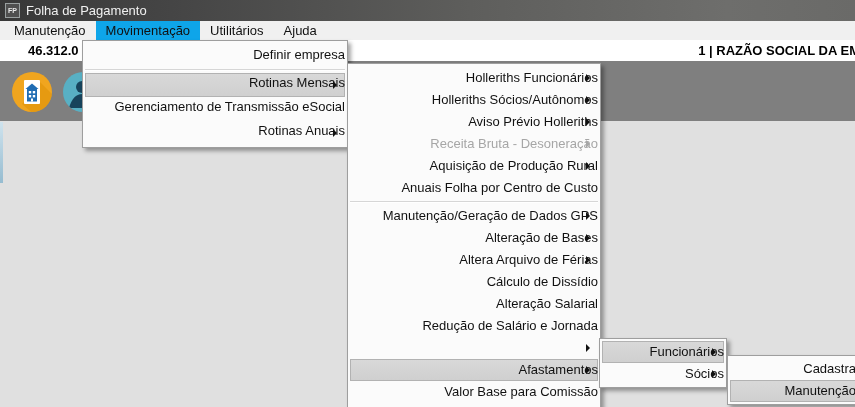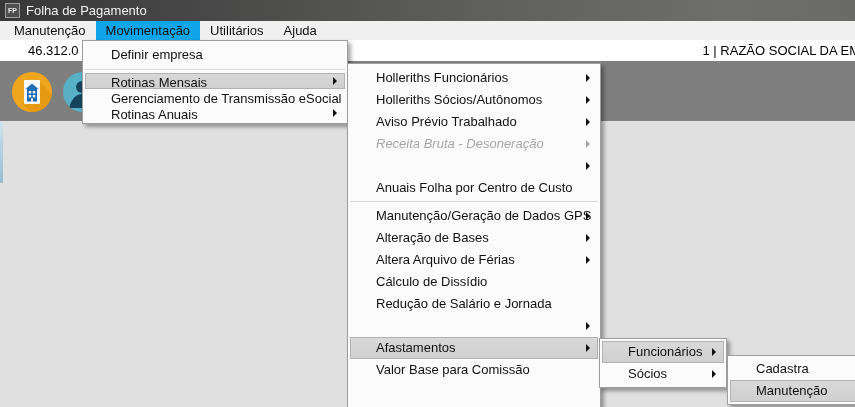--- a/index.html
+++ b/index.html
@@ -26,21 +26,21 @@
   .menubar{
     position:absolute;left:0;top:21px;width:855px;height:19px;
     background:#f0f0f0;display:flex;align-items:stretch;padding-left:4px;box-sizing:border-box;
   }
   .menubar-item{
     font-size:13px;color:#111;line-height:19px;padding:0 10px;cursor:default;white-space:nowrap;
   }
   .menubar-item.active{background:#0ea5e9;}
   
   .infobar{
-    position:absolute;left:0;top:40px;width:855px;height:21px;background:#ffffff;
+    position:absolute;left:0;top:40px;width:855px;height:21px;background:#ffffff;font-weight:bold;
   }
   .company-code{
     position:absolute;left:28px;top:0;height:21px;line-height:21px;
     font-size:13px;color:#000;white-space:nowrap;
   }
   .company-name{
     position:absolute;left:560px;top:0;width:300px;height:21px;line-height:21px;
     font-size:13px;color:#000;text-align:right;white-space:nowrap;overflow:hidden;
   }
   
@@ -57,35 +57,35 @@
     background:linear-gradient(to bottom,#cfe3ee,#96bcd0);
   }
   
   .menu{
     position:absolute;background:#fbfbfb;border:1px solid #9e9e9e;
     box-shadow:3px 3px 4px rgba(0,0,0,0.35);box-sizing:border-box;
     padding:2px 0;
   }
   .menu-item{
     position:relative;height:22px;line-height:22px;margin:0 2px;
-    padding-left:26px;font-size:13px;color:#111;white-space:nowrap;cursor:default;
+    padding-left:26px;font-size:13px;color:#111;white-space:nowrap;cursor:default;text-align:right;
   }
   .menu-item.hl{
     background:linear-gradient(#d9d9d9,#cfcfcf);
     box-shadow:inset 0 0 0 1px #b2b2b2;
   }
-  .menu-item.dis{color:#a6a6a6;font-style:italic;}
+  .menu-item.dis{color:#a6a6a6;}
   .submenu-arrow{
     position:absolute;right:8px;top:50%;margin-top:-4px;width:0;height:0;
     border-top:4px solid transparent;border-bottom:4px solid transparent;
     border-left:4px solid currentColor;
   }
   .menu-sep{height:1px;background:#d6d6d6;border-bottom:1px solid #ffffff;margin:2px 2px;}
   #menu-movimentacao{left:82px;top:40px;width:266px;z-index:5;}
-  #menu-movimentacao .menu-item{height:16px;line-height:20px;}
+  #menu-movimentacao .menu-item{height:24px;line-height:20px;}
   #menu-movimentacao .menu-item:first-child{height:24px;line-height:24px;}
   #menu-rotinas-mensais{left:347px;top:63px;width:254px;height:346px;z-index:6;padding-top:3px;}
   #menu-afastamentos{left:599px;top:338px;width:128px;z-index:7;}
   #menu-funcionarios{left:727px;top:355px;width:132px;z-index:8;}
 </style>
 </head>
 <body>
 
 <div class="titlebar">
   <div class="app-icon">FP</div>
@@ -148,29 +148,30 @@
 <div class="menu" id="menu-movimentacao">
     <div class="menu-item"><span>Definir empresa</span></div>
     <div class="menu-sep"></div>
     <div class="menu-item hl"><span>Rotinas Mensais</span><span class="submenu-arrow"></span></div>
     <div class="menu-item"><span>Gerenciamento de Transmissão eSocial</span></div>
     <div class="menu-item"><span>Rotinas Anuais</span><span class="submenu-arrow"></span></div>
   </div>
 <div class="menu" id="menu-rotinas-mensais">
     <div class="menu-item"><span>Holleriths Funcionários</span><span class="submenu-arrow"></span></div>
     <div class="menu-item"><span>Holleriths Sócios/Autônomos</span><span class="submenu-arrow"></span></div>
-    <div class="menu-item"><span>Aviso Prévio Trabalhado</span><span class="submenu-arrow"></span></div>
+    <div class="menu-item"><span>Aviso Prévio Holleriths</span><span class="submenu-arrow"></span></div>
     <div class="menu-item dis"><span>Receita Bruta - Desoneração</span><span class="submenu-arrow"></span></div>
-    <div class="menu-item"><span class="submenu-arrow"></span></div>
+    <div class="menu-item"><span>Aquisição de Produção Rural</span><span class="submenu-arrow"></span></div>
     <div class="menu-item"><span>Anuais Folha por Centro de Custo</span></div>
     <div class="menu-sep"></div>
     <div class="menu-item"><span>Manutenção/Geração de Dados GPS</span><span class="submenu-arrow"></span></div>
     <div class="menu-item"><span>Alteração de Bases</span><span class="submenu-arrow"></span></div>
     <div class="menu-item"><span>Altera Arquivo de Férias</span><span class="submenu-arrow"></span></div>
     <div class="menu-item"><span>Cálculo de Dissídio</span></div>
+    <div class="menu-item"><span>Alteração Salarial</span></div>
     <div class="menu-item"><span>Redução de Salário e Jornada</span></div>
     <div class="menu-item"><span class="submenu-arrow"></span></div>
     <div class="menu-item hl"><span>Afastamentos</span><span class="submenu-arrow"></span></div>
     <div class="menu-item"><span>Valor Base para Comissão</span></div>
   </div>
 <div class="menu" id="menu-afastamentos">
     <div class="menu-item hl"><span>Funcionários</span><span class="submenu-arrow"></span></div>
     <div class="menu-item"><span>Sócios</span><span class="submenu-arrow"></span></div>
   </div>
 <div class="menu" id="menu-funcionarios">

